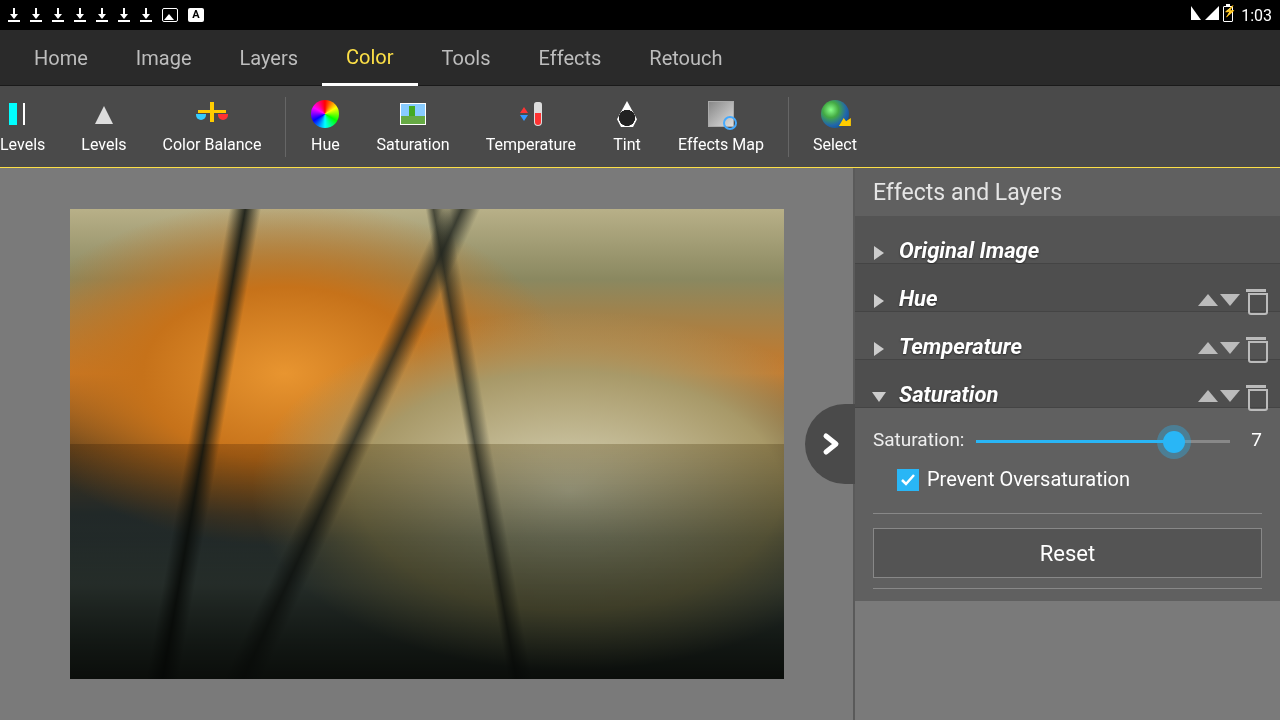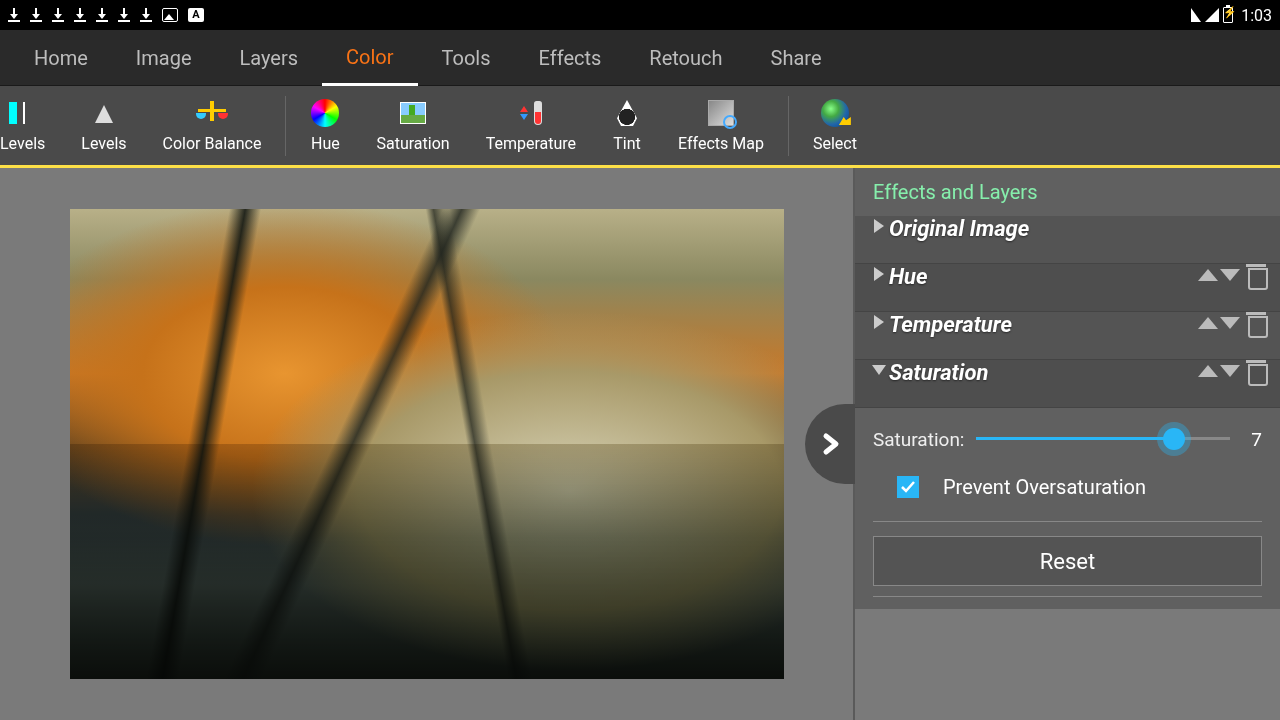--- a/index.html
+++ b/index.html
@@ -1,41 +1,41 @@
 <!DOCTYPE html>
 <html><head>
 <meta charset="utf-8">
 <style>
 * { margin:0; padding:0; box-sizing:border-box; font-family:Roboto,Arial,sans-serif; -webkit-font-smoothing:antialiased; }
 html,body { width:1280px; height:720px; overflow:hidden; background:#000; color:#fff; }
 
 
 .status-bar { height:30px; background:#000; display:flex; align-items:center; padding:0 8px; font-size:13px; }
 .status-left { display:flex; gap:10px; align-items:center; }
-.status-right { margin-left:auto; display:flex; gap:4px; align-items:center; }
+.status-right { margin-left:auto; display:flex; gap:4px; align-items:flex-start; }
 .dl-icon { width:12px; height:14px; position:relative; }
 .dl-icon::before { content:""; position:absolute; left:5px; top:0; width:2px; height:8px; background:#fff; }
 .dl-icon::after { content:""; position:absolute; left:2px; top:6px; width:0; height:0; border-left:4px solid transparent; border-right:4px solid transparent; border-top:5px solid #fff; }
 .dl-bar { position:absolute; left:0; bottom:0; width:12px; height:2px; background:#fff; }
 .img-icon { width:16px; height:14px; border:1.5px solid #fff; border-radius:2px; position:relative; }
 .img-icon::after { content:""; position:absolute; left:1px; bottom:1px; width:0; height:0; border-left:5px solid transparent; border-right:5px solid transparent; border-bottom:6px solid #fff; }
 .a-icon { width:16px; height:14px; background:#fff; color:#000; font-size:11px; font-weight:bold; text-align:center; line-height:14px; border-radius:2px; }
 .wifi-icon { width:0; height:0; border-left:10px solid transparent; border-bottom:14px solid #fff; border-right:0 solid transparent; transform:scaleX(-1); }
 .sig-icon { width:0; height:0; border-left:14px solid transparent; border-bottom:14px solid #fff; }
 .bat-icon { width:10px; height:16px; border:1.5px solid #fff; border-radius:1px; position:relative; }
 .bat-icon::before { content:""; position:absolute; left:2px; top:-3px; width:4px; height:2px; background:#fff; }
 .bat-icon::after { content:"⚡"; position:absolute; left:-1px; top:-2px; font-size:11px; }
 
 
 .menu-bar { height:56px; background:#2a2a2a; display:flex; align-items:flex-start; padding:0 10px; border-bottom:1px solid #1a1a1a; }
 .menu-item { padding:0 24px; height:56px; display:flex; align-items:center; font-size:20px; color:#bdbdbd; cursor:pointer; }
-.menu-item.active { color:#f97316; border-bottom:3px solid #fff; }
-
-
-.toolbar { height:82px; background:#4a4a4a; display:flex; align-items:center; border-bottom:3px solid #fde047; }
+.menu-item.active { color:#fde047; border-bottom:3px solid #fff; }
+
+
+.toolbar { height:82px; background:#4a4a4a; display:flex; align-items:center; border-bottom:1px solid #fde047; }
 .tool-item { display:flex; flex-direction:column; align-items:center; justify-content:center; height:82px; padding:0 18px; cursor:pointer; }
 .tool-icon { width:30px; height:30px; margin-bottom:6px; display:flex; align-items:center; justify-content:center; }
 .tool-label { font-size:16px; color:#fff; white-space:nowrap; }
 .tool-sep { width:1px; height:60px; background:#666; margin:0 6px; }
 .toolbar .first { margin-left:-18px; }
 
 
 .workspace { display:flex; height:552px; }
 .canvas-area { flex:1; background:#7a7a7a; position:relative; display:flex; align-items:center; justify-content:center; }
 .canvas-img { width:714px; height:470px; background:
@@ -50,43 +50,43 @@
 }
 .canvas-img::after { content:""; position:absolute; left:0; right:0; top:50%; bottom:0;
   background:linear-gradient(to bottom, rgba(180,170,140,0.6) 0%, rgba(90,100,95,0.8) 40%, rgba(40,50,45,0.9) 100%);
   mix-blend-mode:multiply; }
 
 .expand-handle { position:absolute; right:-2px; top:50%; transform:translateY(-50%); width:50px; height:80px; background:#4a4a4a; border-radius:40px 0 0 40px; display:flex; align-items:center; justify-content:center; cursor:pointer; }
 .expand-handle svg { width:24px; height:30px; }
 
 
 .side-panel { width:427px; background:#7a7a7a; display:flex; flex-direction:column; border-left:2px solid #5a5a5a; }
-.panel-title { height:48px; background:#606060; display:flex; align-items:center; padding:0 18px; font-size:20px; color:#86efac; }
-.layer-row { height:48px; background:#545454; border-bottom:1px solid #444; display:flex; align-items:flex-start; padding:0 14px; cursor:pointer; }
+.panel-title { height:48px; background:#606060; display:flex; align-items:center; padding:0 18px; font-size:23px; color:#e5e5e5; }
+.layer-row { height:48px; background:#545454; border-bottom:1px solid #444; display:flex; align-items:flex-end; padding:0 14px; gap:10px; cursor:pointer; }
 .layer-row:nth-child(odd){ background:#4e4e4e; }
 .layer-arrow { width:20px; height:20px; display:flex; align-items:center; justify-content:center; }
 .layer-name { font-size:22px; font-weight:bold; color:#fff; text-shadow:0 1px 2px rgba(0,0,0,0.5); flex:1; font-style:italic; }
 .layer-ctrl { display:flex; gap:6px; align-items:center; }
 .updown { display:flex; gap:2px; }
 .updown span { width:0; height:0; cursor:pointer; }
 .up-tri { border-left:10px solid transparent; border-right:10px solid transparent; border-bottom:12px solid #bbb; }
 .dn-tri { border-left:10px solid transparent; border-right:10px solid transparent; border-top:12px solid #bbb; }
 .trash { width:20px; height:22px; position:relative; cursor:pointer; }
 .trash::before { content:""; position:absolute; left:2px; top:4px; width:16px; height:18px; border:2px solid #bbb; border-radius:0 0 3px 3px; }
 .trash::after { content:""; position:absolute; left:0; top:0; width:20px; height:3px; background:#bbb; }
 
 .layer-body { background:#606060; padding:20px 18px 12px; }
-.slider-row { display:flex; align-items:flex-start; gap:12px; margin-bottom:24px; }
+.slider-row { display:flex; align-items:flex-end; gap:12px; margin-bottom:16px; }
 .slider-label { font-size:19px; color:#eee; }
 .slider { flex:1; height:20px; position:relative; }
 .slider-track { position:absolute; left:0; right:0; top:9px; height:3px; background:#888; }
 .slider-fill { position:absolute; left:0; top:9px; height:3px; background:#29b6f6; }
 .slider-thumb { position:absolute; top:0; width:22px; height:22px; border-radius:50%; background:#29b6f6; box-shadow:0 0 0 6px rgba(41,182,246,0.35); transform:translateX(-50%); }
 .slider-val { font-size:19px; color:#fff; min-width:20px; text-align:right; }
-.check-row { display:flex; align-items:center; gap:24px; padding-left:24px; margin-bottom:22px; }
+.check-row { display:flex; align-items:flex-end; gap:8px; padding-left:24px; margin-bottom:22px; }
 .checkbox { width:22px; height:22px; background:#29b6f6; display:flex; align-items:center; justify-content:center; cursor:pointer; }
 .checkbox svg { width:16px; height:16px; }
 .check-label { font-size:20px; color:#fff; }
 .divider { height:1px; background:#888; margin:0 0 14px; }
 .reset-btn { height:50px; background:#545454; border:1px solid #888; display:flex; align-items:center; justify-content:center; font-size:22px; color:#fff; cursor:pointer; margin-bottom:10px; }
 .divider2 { height:1px; background:#888; }
 
 
 .ico-levels { background:linear-gradient(to right,#0ff 0%,#0ff 30%,transparent 30%); width:28px; height:22px; position:relative; }
 .ico-levels::after { content:""; position:absolute; right:0; bottom:0; width:12px; height:22px; border-left:2px solid #fff; }
@@ -166,23 +166,20 @@
     </div>
   <div class="menu-item">
       <span>Tools</span>
     </div>
   <div class="menu-item">
       <span>Effects</span>
     </div>
   <div class="menu-item">
       <span>Retouch</span>
     </div>
-  <div class="menu-item">
-      <span>Share</span>
-    </div>
 </div>
 
 <div class="toolbar">
   <div class="tool-item first">
     <div class="tool-icon">
         <div class="ico-levels"></div>
       </div>
     <div class="tool-label">Levels</div>
   </div>
   <div class="tool-item">

